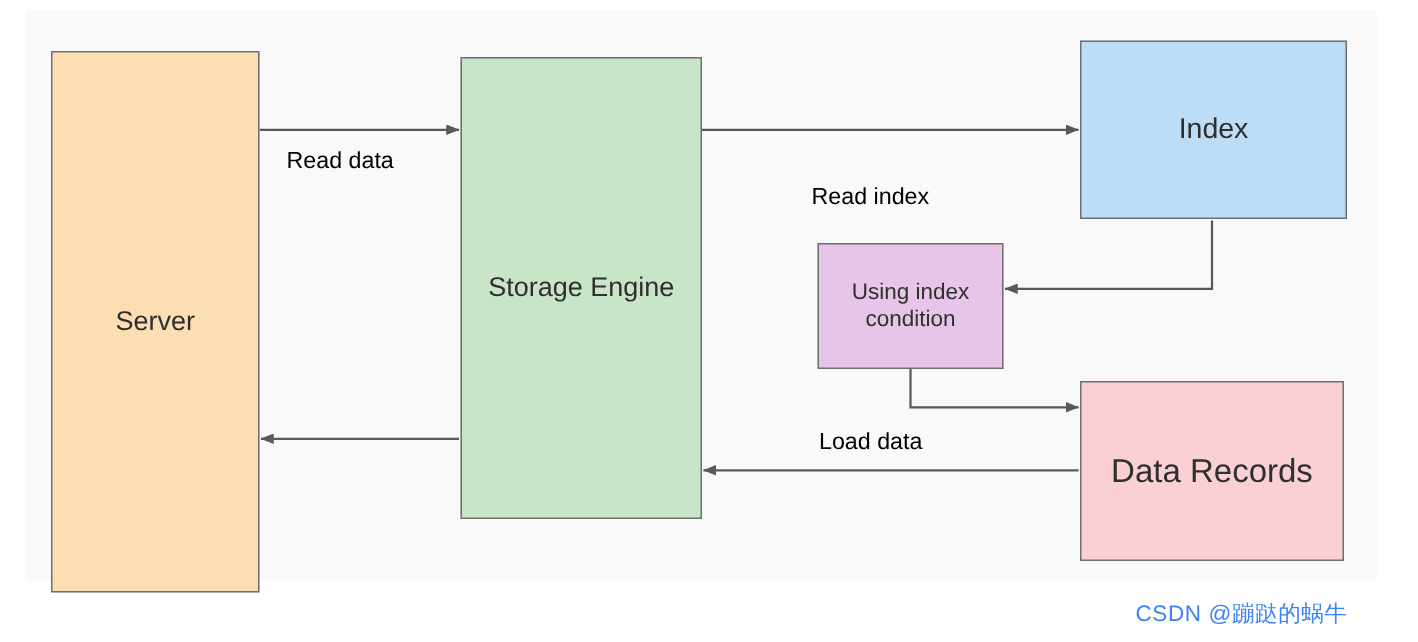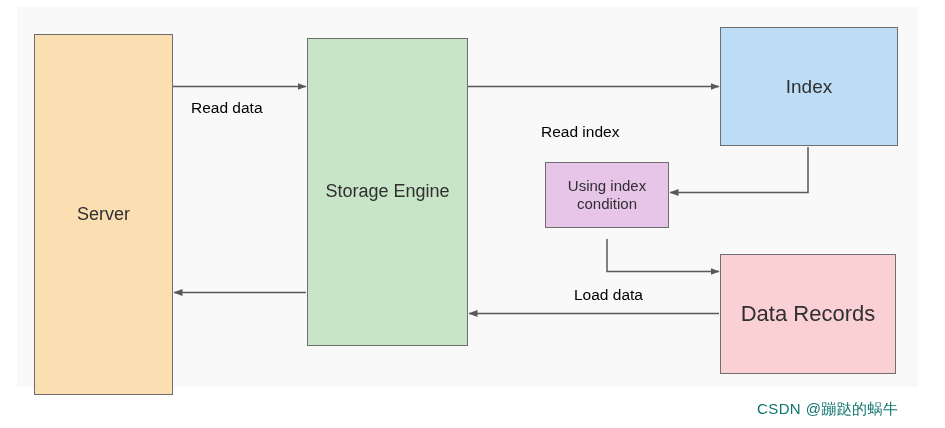--- a/index.html
+++ b/index.html
@@ -68,49 +68,49 @@
     font-size: 18px;
   }
   #node-index {
     left: 720px; top: 27px;
     width: 178px; height: 119px;
     background: #bddcf5;
     font-size: 19px;
   }
   #node-using-index-condition {
     left: 545px; top: 162px;
-    width: 124px; height: 66px;
+    width: 124px; height: 84px;
     background: #e7c5e9;
     font-size: 15px;
   }
   #node-data-records {
     left: 720px; top: 254px;
     width: 176px; height: 120px;
     background: #fad0d5;
     font-size: 22px;
   }
 
   
   .edge-label {
     position: absolute;
     color: #000000;
     font-size: 15.5px;
     white-space: nowrap;
   }
   #edge-label-read-data   { left: 191px; top: 99px; }
   #edge-label-read-index  { left: 541px; top: 99px; margin-top: 24px; }
-  #edge-label-load-data   { left: 546px; top: 286px; margin-left: 28px; }
+  #edge-label-load-data   { left: 546px; top: 286px; }
 
   
   #watermark {
     position: absolute;
     left: 757px;
     top: 400px;
     font-size: 15px;
-    color: #0f766e;
+    color: #3b82f6;
     white-space: nowrap;
     letter-spacing: 0.4px;
   }
 </style>
 </head>
 <body>
 
 <div id="diagram-panel"></div>
 
 <svg id="connector-layer" viewBox="0 0 945 428" xmlns="http://www.w3.org/2000/svg">

